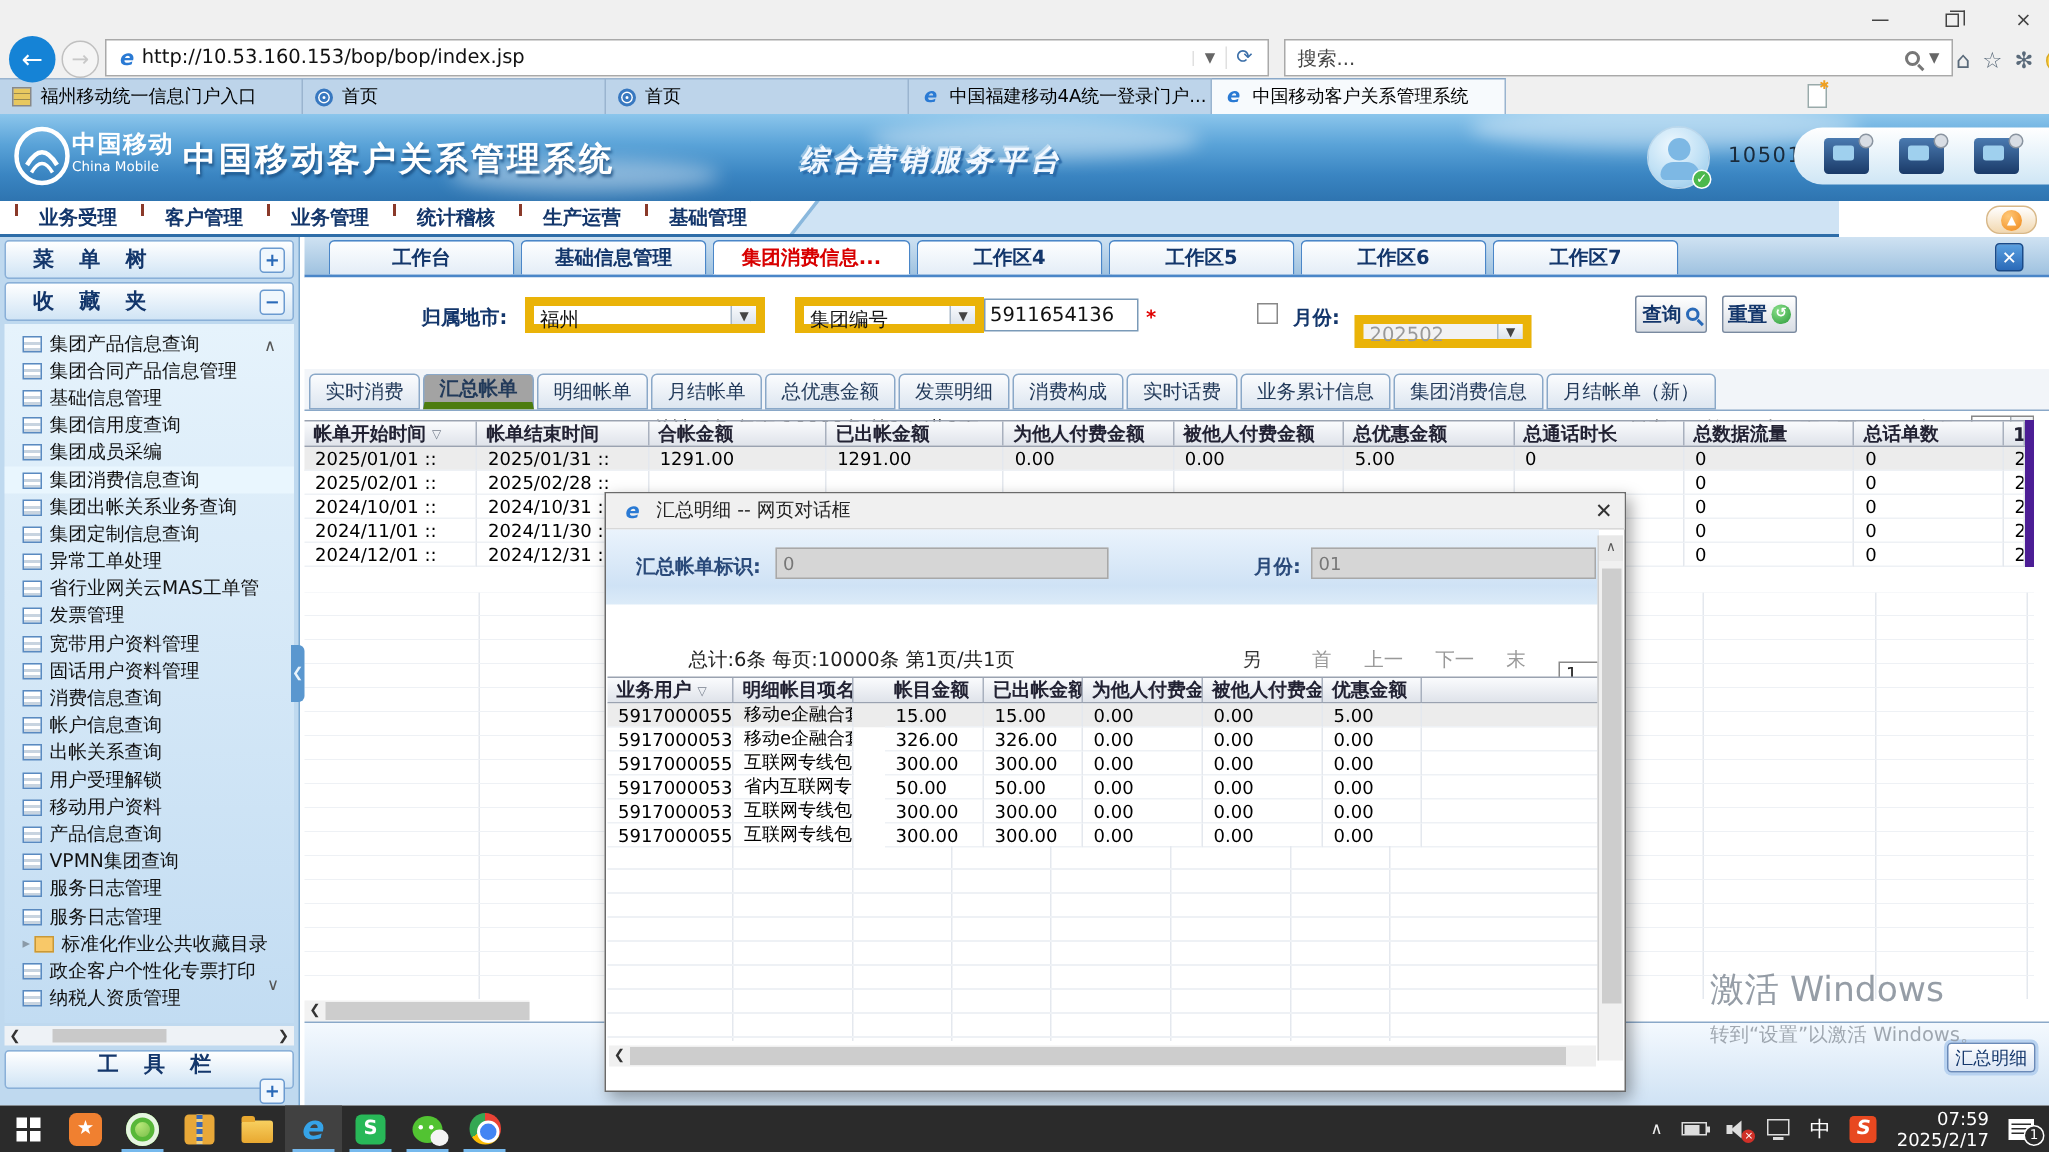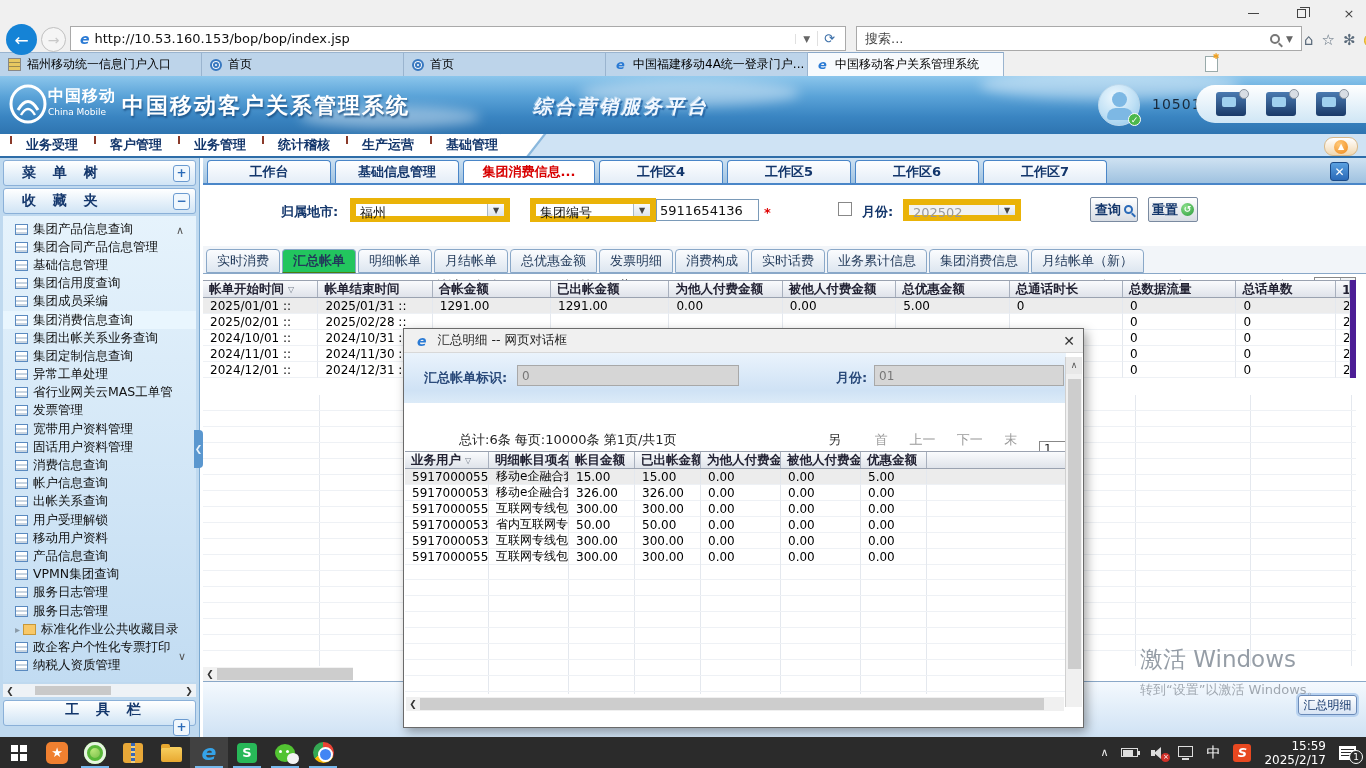--- a/index.html
+++ b/index.html
@@ -70,21 +70,21 @@
   #avatar .chk { position:absolute; right:-2px; bottom:-1px; width:13px; height:13px; border-radius:50%; background:#4cb84c; border:1px solid #fff;
                  color:#fff; font-size:9px; line-height:12px; text-align:center; }
   #user-id { left:1152px; top:20px; font-size:14px; color:#1a2a3a; letter-spacing:1px; }
   #hdr-pill { left:1196px; top:9px; width:170px; height:38px; border-radius:19px 0 0 19px;
               background:linear-gradient(180deg,#ffffff,#cfe6f5); display:flex; align-items:center; justify-content:space-evenly; }
   .gadget { width:30px; height:24px; border-radius:3px; background:linear-gradient(180deg,#4a7ab0,#1a3a68); position:relative; }
   .gadget:after { content:""; position:absolute; left:6px; top:5px; width:14px; height:10px; background:#9fd0ee; border-radius:2px; }
   .gadget .gear-dot { position:absolute; right:-3px; top:-3px; width:10px; height:10px; border-radius:50%; background:#d8dde4; border:1px solid #8a94a0; }
 
   
-  #menubar { left:0; top:134px; width:1366px; height:24px; background:#cfe3f4; border-bottom:2px solid #2e6da8; }
+  #menubar { left:0; top:134px; width:1226px; height:24px; background:#cfe3f4; border-bottom:2px solid #2e6da8; }
   #menubar .white-seg { position:absolute; left:0; top:0; width:500px; height:22px; background:#fff; }
   #menubar .swoosh { position:absolute; left:492px; top:0; width:46px; height:22px; background:#fff; transform:skewX(-38deg); border-right:3px solid #8ab8dd; }
   #menu-items { position:absolute; left:10px; top:0; height:22px; display:flex; align-items:center; }
   .menu-item { padding:0 16px; font-weight:bold; color:#13366b; font-size:13px; position:relative; }
   .menu-item:before { content:""; position:absolute; left:0; top:0px; width:2px; height:8px; background:#8a3a2a; }
   #up-btn { left:1324px; top:137px; width:34px; height:19px; border-radius:9px; background:linear-gradient(180deg,#ffffff,#f2d8b0);
             border:1px solid #d8b888; display:flex; align-items:center; justify-content:center; }
   #up-btn .ball { width:14px; height:14px; border-radius:50%; background:radial-gradient(circle at 35% 30%,#ffc878,#f08818); color:#fff;
                   font-size:8px; line-height:14px; text-align:center; }
 
@@ -106,51 +106,51 @@
   #fav-scroll .arr { width:14px; text-align:center; color:#333; font-size:9px; }
   #fav-scroll .thumb { width:76px; height:9px; background:#c9c9c9; margin-left:18px; }
   #fav-scroll .arr.r { margin-left:auto; }
 
   #collapse-tab { left:194px; top:430px; width:9px; height:38px; background:#5a97cf; border-radius:0 4px 4px 0;
                   color:#eaf4fc; font-size:9px; display:flex; align-items:center; justify-content:center; z-index:5; }
 
   
   #content { left:203px; top:158px; width:1163px; height:579px; background:#fff; }
   #ws-strip { position:absolute; left:0; top:0; width:1163px; height:27px;
-              background:linear-gradient(180deg,#cfe2f2,#9fc2e0); border-bottom:2px solid #4a86c8; display:flex; align-items:flex-end; padding-left:4px; }
+              background:linear-gradient(180deg,#cfe2f2,#9fc2e0); border-bottom:2px solid #4a86c8; display:flex; align-items:flex-end; padding-left:16px; }
   .ws-tab { width:124px; height:23px; margin-right:4px; background:linear-gradient(180deg,#fdfeff,#e4edf7);
             border:1px solid #4a86c8; border-bottom:none; border-radius:4px 4px 0 0; display:flex; align-items:center; justify-content:center;
             font-size:13px; font-weight:bold; color:#13366b; white-space:nowrap; overflow:hidden; }
   .ws-tab.active { background:#fff; color:#d80000; width:132px; }
   #ws-close { right:17px; top:4px; width:19px; height:19px; background:linear-gradient(180deg,#5aa0e0,#2a6ab8);
               border:1px solid #1a4a88; border-radius:3px; color:#fff; font-size:12px; font-weight:bold;
               display:flex; align-items:center; justify-content:center; z-index:4; }
 
   #queryrow { position:absolute; left:0; top:27px; width:1163px; height:57px; background:#fff; }
   .flabel { position:absolute; font-weight:bold; color:#13366b; font-size:13px; top:18px; }
   .fsel { position:absolute; top:13px; height:24px; background:#fff; border:6px solid #eab308; display:flex; align-items:flex-start; }
   .fsel .val { flex:1; padding:0 4px; font-size:13px; }
   .fsel .dd { width:17px; height:100%; background:linear-gradient(180deg,#f8fafc,#dde4ec); border-left:1px solid #a8b8c8;
               color:#444; font-size:8px; display:flex; align-items:center; justify-content:center; }
-  .fsel.disabled { background:#f2f2f2; }
+  .fsel.disabled { background:#f2f2f2;margin-top:11px; }
   .fsel.disabled .val { color:#999; }
   #group-input { position:absolute; left:453px; top:14px; width:103px; height:22px; border:1px solid #7a9ab8; font-size:13px; padding:0 3px;
                  display:flex; align-items:center; }
   #req-star { position:absolute; left:561px; top:20px; color:#e00000; font-weight:bold; }
   #month-chk { position:absolute; left:635px; top:17px; width:14px; height:14px; background:#fff; border:1px solid #888; }
   .qbtn { position:absolute; top:12px; height:25px; background:linear-gradient(180deg,#ffffff,#d8dde4); border:1px solid #7a8aa0;
           border-radius:2px; display:flex; align-items:center; justify-content:center; gap:3px; font-size:13px; font-weight:bold; color:#13366b; }
   .mag-blue { width:9px; height:9px; border:2px solid #2a6ab8; border-radius:50%; position:relative; display:inline-block; }
   .mag-blue:after { content:""; position:absolute; width:5px; height:2px; background:#2a6ab8; transform:rotate(45deg); left:5px; top:7px; }
   .reset-ico { width:13px; height:13px; border-radius:50%; background:radial-gradient(circle at 35% 30%,#8ae08a,#2a9a3a); color:#fff; font-size:9px; line-height:13px; text-align:center; }
 
   #subtabs { position:absolute; left:0; top:88px; width:1163px; height:28px; border-bottom:1px solid #8aa8c8; display:flex; align-items:flex-end; padding-left:3px; background:#f2f5f9; }
   .sub-tab { height:24px; padding:0 10px; margin-right:2px; background:linear-gradient(180deg,#fbfcfe,#dde6f0);
              border:1px solid #8aa8c8; border-radius:4px 4px 0 0; display:flex; align-items:center; font-size:13px; color:#223a5a; white-space:nowrap; }
-  .sub-tab.active { background:#22c55e; border-bottom:1px solid #4d7c0f; font-weight:bold; }
+  .sub-tab.active { background:#a3a3a3; border-bottom:5px solid #4d7c0f; font-weight:bold; }
 
   #mainpager { position:absolute; left:0; top:117px; width:1163px; height:21px; font-size:13px; color:#222; }
   #mainpager .summary { position:absolute; left:232px; top:2px; }
   #mainpager .rt { position:absolute; right:10px; top:2px; display:flex; gap:12px; align-items:center; }
   .pager-link { color:#333; }
   .pager-link.dim { color:#999; }
   .page-sel { width:42px; height:18px; border:1px solid #888; background:#fff; display:flex; align-items:center; }
   .page-sel .v { flex:1; padding-left:4px; font-size:12px; }
   .page-sel .dd { width:15px; height:100%; background:linear-gradient(180deg,#f4f6f8,#d8dee6); border-left:1px solid #a0a8b0; font-size:7px; color:#444;
                   display:flex; align-items:center; justify-content:center; }
@@ -207,21 +207,21 @@
   #dlg-section { position:absolute; left:0; top:76px; width:662px; height:23px; border-top:1px solid #8aa8c8;
                  background:linear-gradient(180deg,#f2f8fd,#cfe2f3); display:flex; align-items:center; padding-left:8px; gap:6px; }
   .green-arrow { width:0; height:0; border-left:8px solid #2a9a3a; border-top:5px solid transparent; border-bottom:5px solid transparent; position:relative; }
   .green-arrow:before { content:""; position:absolute; left:-12px; top:-2px; width:5px; height:4px; background:#2a9a3a; }
   #dlg-section .t { font-size:13px; font-weight:bold; color:#13366b; }
   #dlg-pager { position:absolute; left:0; top:99px; width:662px; height:22px; font-size:13px; color:#222; }
   #dlg-pager .summary { position:absolute; left:55px; top:3px; }
   #dlg-pager .rt { position:absolute; left:424px; top:3px; display:flex; gap:10px; align-items:center; }
   #dlg-pager .pgbox { width:28px; height:17px; border:1px solid #888; background:#fff; font-size:12px; padding-left:4px; display:flex; align-items:center; }
   #dlgtable { position:absolute; left:1px; top:122px; width:661px; }
-  .d1{width:84px;} .d2{width:80px;} .d3{width:66px;} .d4{width:66px;} .d5{width:80px;} .d6{width:80px;} .d7{width:66px;} .dfill{flex:1;}
+  .d1{width:84px;} .d2{width:80px;} .d3{width:66px;margin-left:21px;} .d4{width:66px;} .d5{width:80px;} .d6{width:80px;} .d7{width:66px;} .dfill{flex:1;}
   #dlggrid { position:absolute; left:1px; top:235px; width:661px; height:130px;
       background-image:
         repeating-linear-gradient(180deg, transparent 0 15px, #eef1f5 15px 16px),
         linear-gradient(#e4e8ee,#e4e8ee),linear-gradient(#e4e8ee,#e4e8ee),linear-gradient(#e4e8ee,#e4e8ee),
         linear-gradient(#e4e8ee,#e4e8ee),linear-gradient(#e4e8ee,#e4e8ee),linear-gradient(#e4e8ee,#e4e8ee),
         linear-gradient(#e4e8ee,#e4e8ee);
       background-repeat:no-repeat;
       background-size:100% 100%,1px 100%,1px 100%,1px 100%,1px 100%,1px 100%,1px 100%,1px 100%;
       background-position:0 0,83px 0,163px 0,229px 0,295px 0,375px 0,455px 0,521px 0; }
   #dlg-hscroll { position:absolute; left:2px; top:368px; width:658px; height:14px; background:#f0f0f0; display:flex; align-items:center; }
@@ -964,20 +964,20 @@
   <div id="tray">
     <span class="chev">∧</span>
     <span class="batt"></span>
     <span class="spk">
         <span class="x">×</span>
       </span>
     <span class="net"></span>
     <span class="ime">中</span>
     <span class="sogou">S</span>
     <span id="clock">
-      <div>15:59</div>
+      <div>07:59</div>
       <div>2025/2/17</div>
     </span>
     <span class="notif">
       <span class="badge">1</span>
     </span>
   </div>
 </div>
 
 </body></html>

